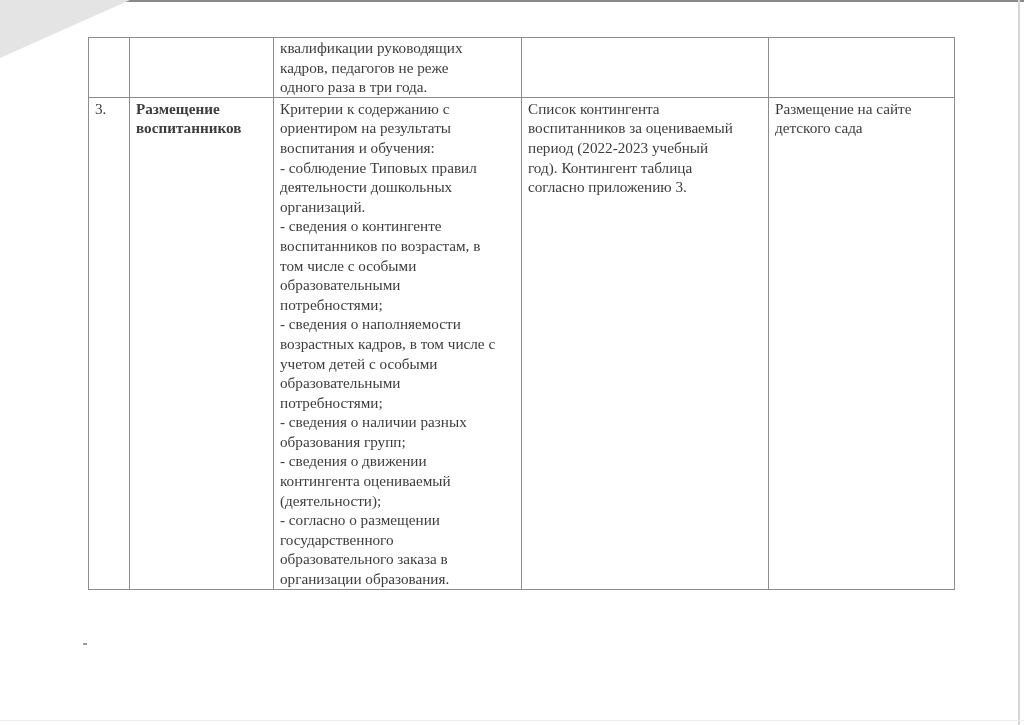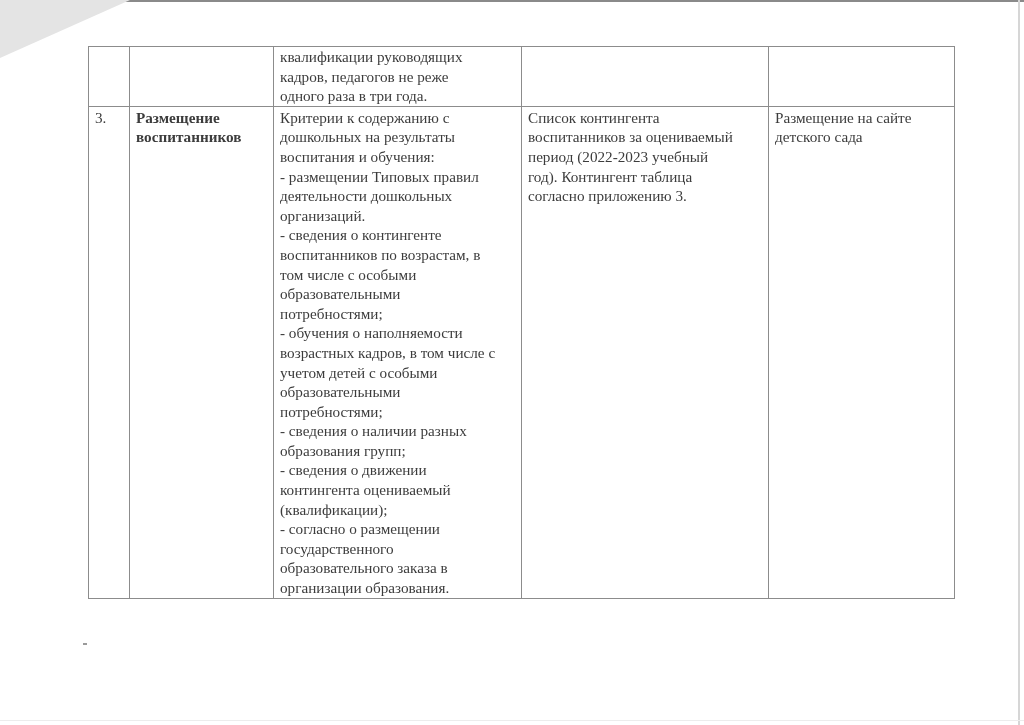--- a/index.html
+++ b/index.html
@@ -42,21 +42,21 @@
     }
     .stray-mark {
       position: absolute;
       left: 83px; top: 643px;
       width: 4px; height: 2px;
       background: #9a9a9a;
     }
     table.doc-table {
       position: absolute;
       left: 88px;
-      top: 46px;
+      top: 37px;
       border-collapse: collapse;
       table-layout: fixed;
       width: 866px;
     }
     table.doc-table td {
       border: 1.5px solid #8c8c8c;
       vertical-align: top;
       padding: 0 6px;
       font-size: 15.2px;
       line-height: 19.6px;
@@ -104,40 +104,40 @@
     <tr class="row-3">
       <td>
           <span class="line">3.</span>
         </td>
       <td class="bold">
         <span class="line">Размещение</span>
         <span class="line">воспитанников</span>
       </td>
       <td>
         <span class="line">Критерии к содержанию с</span>
-        <span class="line">дошкольных на результаты</span>
+        <span class="line">ориентиром на результаты</span>
         <span class="line">воспитания и обучения:</span>
-        <span class="line">- размещении Типовых правил</span>
+        <span class="line">- соблюдение Типовых правил</span>
         <span class="line">деятельности дошкольных</span>
         <span class="line">организаций.</span>
         <span class="line">- сведения о контингенте</span>
         <span class="line">воспитанников по возрастам, в</span>
         <span class="line">том числе с особыми</span>
         <span class="line">образовательными</span>
         <span class="line">потребностями;</span>
-        <span class="line">- обучения о наполняемости</span>
+        <span class="line">- сведения о наполняемости</span>
         <span class="line">возрастных кадров, в том числе с</span>
         <span class="line">учетом детей с особыми</span>
         <span class="line">образовательными</span>
         <span class="line">потребностями;</span>
         <span class="line">- сведения о наличии разных</span>
         <span class="line">образования групп;</span>
         <span class="line">- сведения о движении</span>
         <span class="line">контингента оцениваемый</span>
-        <span class="line">(квалификации);</span>
+        <span class="line">(деятельности);</span>
         <span class="line">- согласно о размещении</span>
         <span class="line">государственного</span>
         <span class="line">образовательного заказа в</span>
         <span class="line">организации образования.</span>
       </td>
       <td>
         <span class="line">Список контингента</span>
         <span class="line">воспитанников за оцениваемый</span>
         <span class="line">период (2022-2023 учебный</span>
         <span class="line">год). Контингент таблица</span>

